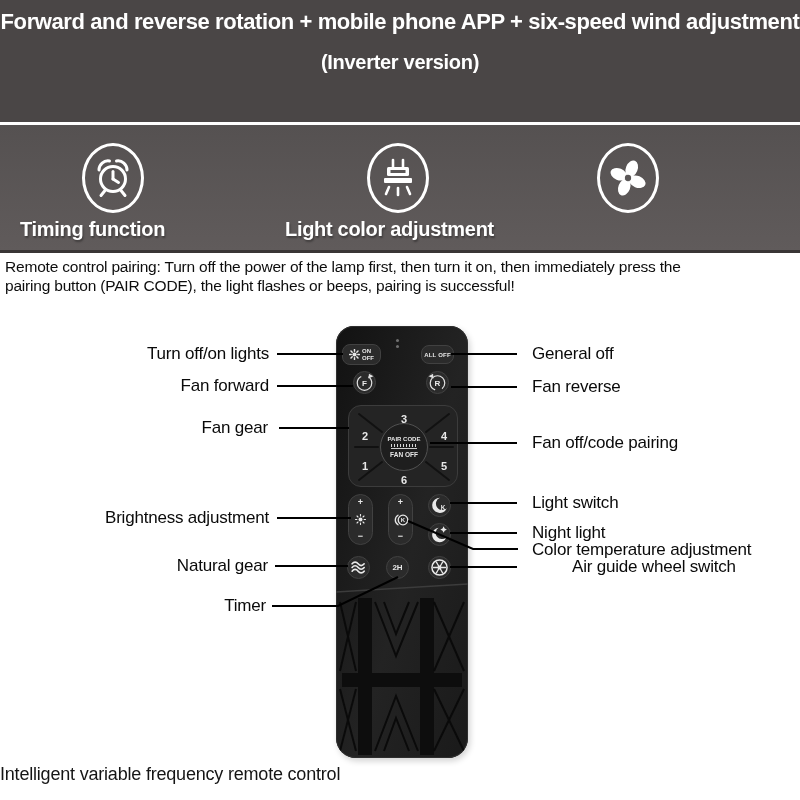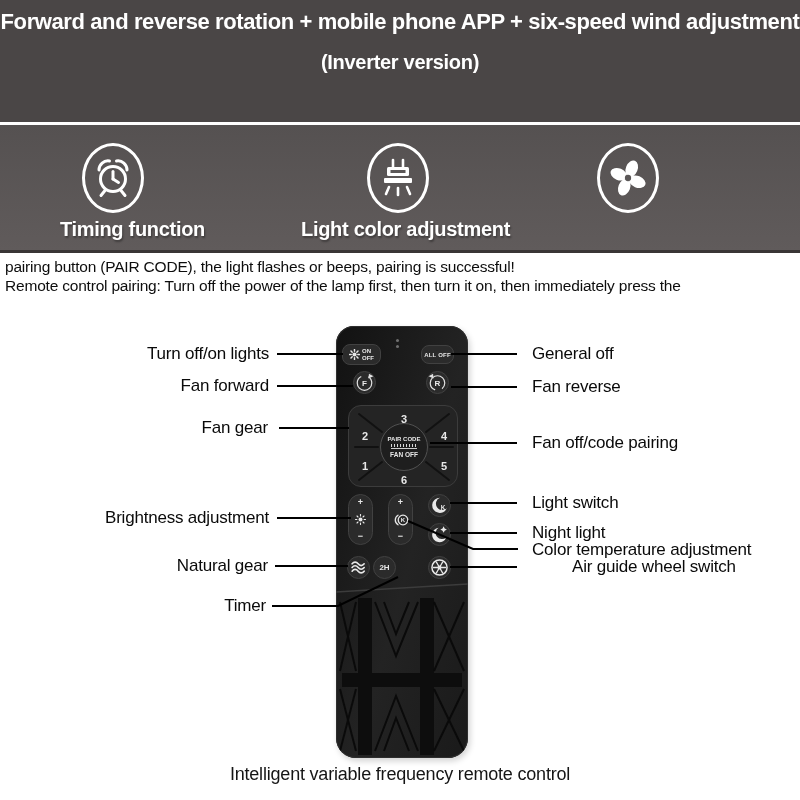--- a/index.html
+++ b/index.html
@@ -28,42 +28,42 @@
     background:linear-gradient(#555151,#605b5b);
     border-bottom:3px solid #393535;
   }
   .feature{position:absolute;top:0;height:125px;}
   .feature .ring{
     position:absolute;top:18px;left:50%;transform:translateX(-50%);
     width:56px;height:64px;border:3px solid #fff;border-radius:50%;
     display:flex;align-items:center;justify-content:center;
   }
   .feature .flabel{
-    position:absolute;top:93px;left:0;width:100%;text-align:right;
+    position:absolute;top:93px;left:0;width:100%;text-align:left;
     color:#fff;font-size:20px;font-weight:bold;letter-spacing:-0.3px;white-space:nowrap;
     text-shadow:1px 2px 2px rgba(0,0,0,0.35);
   }
   .f1{left:20px;width:185px;}
   .f2{left:285px;width:225px;}
   .f3{left:545px;width:165px;}
   
   .note{
     position:absolute;left:5px;top:257px;width:788px;
     color:#0d0d0d;font-size:15.5px;line-height:19px;letter-spacing:-0.2px;
   }
   
   .diagram{position:absolute;left:0;top:320px;width:800px;height:480px;}
   .lines{position:absolute;left:0;top:0;z-index:5;pointer-events:none;}
   .lbl{
     position:absolute;color:#0a0a0a;font-size:17px;line-height:20px;
     letter-spacing:-0.2px;white-space:nowrap;z-index:6;
   }
   .lbl.right-col{left:532px;}
   .caption{
-    position:absolute;top:444px;left:0;width:100%;text-align:center;
+    position:absolute;top:444px;left:0;width:100%;
     font-size:18px;color:#151515;letter-spacing:-0.2px;
   }
   
   .remote{
     position:absolute;left:336px;top:6px;width:132px;height:432px;
     border-radius:18px 18px 20px 20px;
     background:linear-gradient(105deg,#121212,#232323 55%,#1a1a1a);
     box-shadow:inset 0 0 0 1px #2e2e2e, 2px 3px 6px rgba(0,0,0,0.18);
     overflow:hidden;z-index:2;
   }
@@ -159,22 +159,22 @@
           <ellipse cx="20" cy="10.5" rx="5.6" ry="8.2" transform="rotate(202 20 20)"></ellipse>
           <ellipse cx="20" cy="10.5" rx="5.6" ry="8.2" transform="rotate(292 20 20)"></ellipse>
         </g>
         <circle cx="20" cy="20" r="3" fill="#5b5757"></circle>
       </svg>
     </div>
   </div>
 </div>
 
 <div class="note">
+  <div>Remote control pairing: Turn off the power of the lamp first, then turn it on, then immediately press the</div>
   <div>pairing button (PAIR CODE), the light flashes or beeps, pairing is successful!</div>
-  <div>Remote control pairing: Turn off the power of the lamp first, then turn it on, then immediately press the</div>
 </div>
 
 <div class="diagram">
 
   <div class="remote">
     <div class="led" style="top:13px;"></div>
     <div class="led" style="top:19px;"></div>
 
     <div class="rbtn pill" style="left:6px;top:18px;width:39px;height:21px;gap:2px;">
       <svg width="11" height="11" viewBox="0 0 11 11">
@@ -284,21 +284,21 @@
 
     <div class="rbtn circ" style="left:10.5px;top:229.5px;">
       <svg width="23" height="23" viewBox="0 0 23 23">
         <g stroke="#e8e8e8" stroke-width="1.8" fill="none" stroke-linecap="round">
           <path d="M4.5,7.5 c2,-2.6 4.6,-2.6 6.6,0 c2,2.6 4.6,2.6 6.6,0"></path>
           <path d="M4.5,11.5 c2,-2.6 4.6,-2.6 6.6,0 c2,2.6 4.6,2.6 6.6,0"></path>
           <path d="M4.5,15.5 c2,-2.6 4.6,-2.6 6.6,0 c2,2.6 4.6,2.6 6.6,0"></path>
         </g>
       </svg>
     </div>
-    <div class="rbtn circ b2h" style="left:37px;top:229.5px;">
+    <div class="rbtn circ b2h" style="left:50px;top:229.5px;">
       <span>2H</span>
     </div>
     <div class="rbtn circ" style="left:92px;top:229.5px;">
       <svg width="23" height="23" viewBox="0 0 23 23">
         <circle cx="11.5" cy="11.5" r="8.3" fill="none" stroke="#e8e8e8" stroke-width="1.6"></circle>
         <g stroke="#e8e8e8" stroke-width="1.4" stroke-linecap="round">
           <path d="M11.5,11.5 L18.2,11.5"></path>
             <path d="M11.5,11.5 L14.9,17.4"></path>
           <path d="M11.5,11.5 L8.1,17.4"></path>
             <path d="M11.5,11.5 L4.8,11.5"></path>

